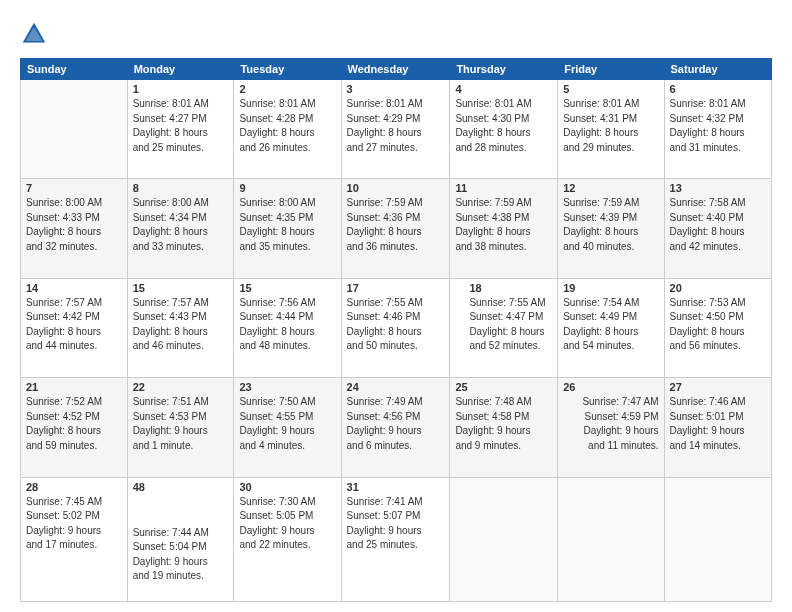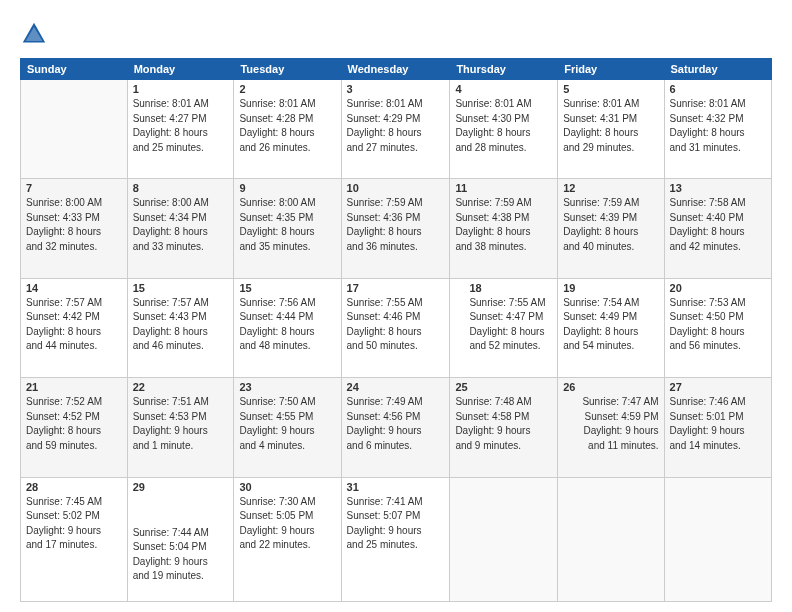--- a/index.html
+++ b/index.html
@@ -339,21 +339,21 @@
         </tr>
         <tr>
           <td style="background: rgb(255, 255, 255);">
             <span class="day-num">28</span>
             <div class="day-info" style="white-space: pre-line;">Sunrise: 7:45 AM
 Sunset: 5:02 PM
 Daylight: 9 hours
 and 17 minutes.</div>
           </td>
           <td style="background: rgb(255, 255, 255);">
-            <span class="day-num">29</span>
+            <span class="day-num">48</span>
             <div class="day-info" style="white-space: pre-line; margin-top: 33px;">Sunrise: 7:44 AM
 Sunset: 5:04 PM
 Daylight: 9 hours
 and 19 minutes.</div>
           </td>
           <td style="background: rgb(255, 255, 255);">
             <span class="day-num">30</span>
             <div class="day-info" style="white-space: pre-line;">Sunrise: 7:30 AM
 Sunset: 5:05 PM
 Daylight: 9 hours

